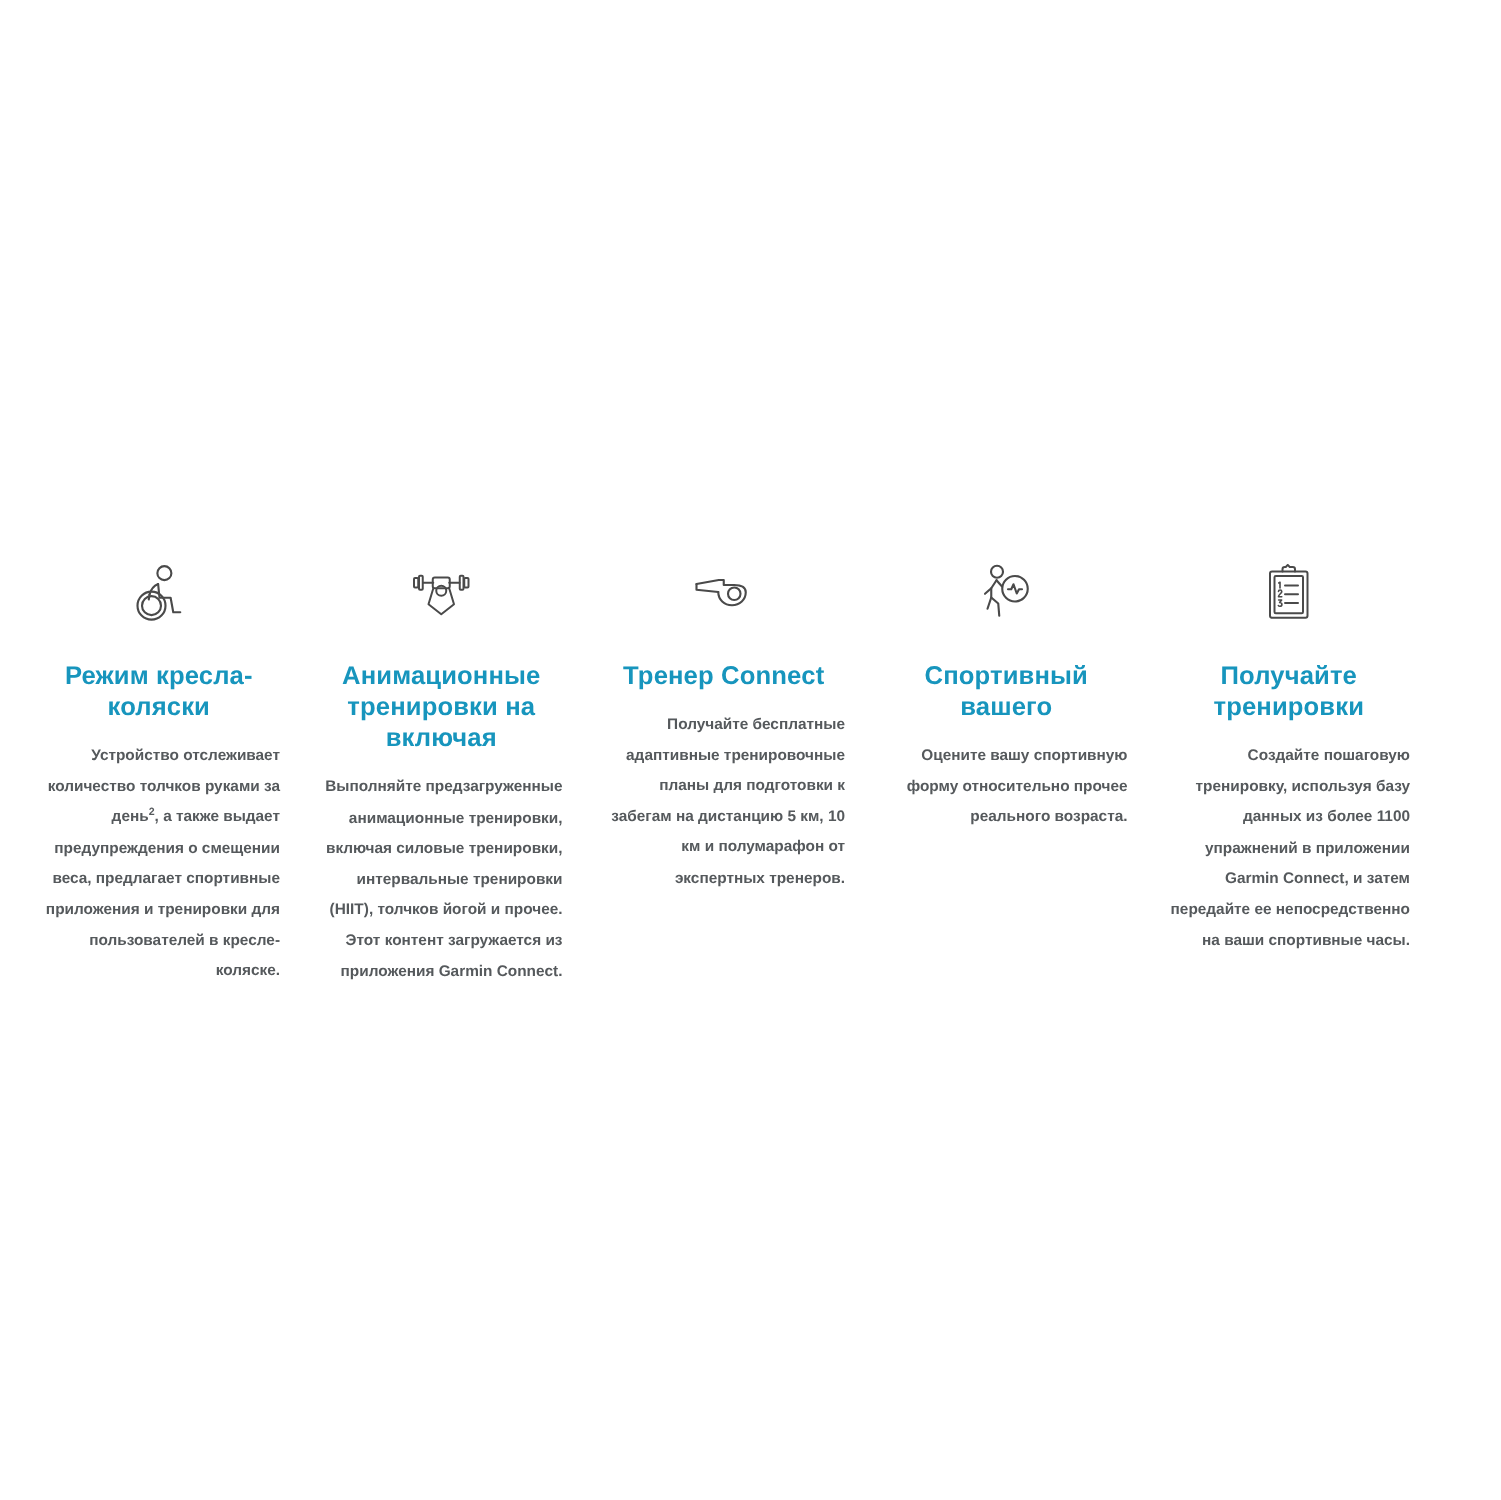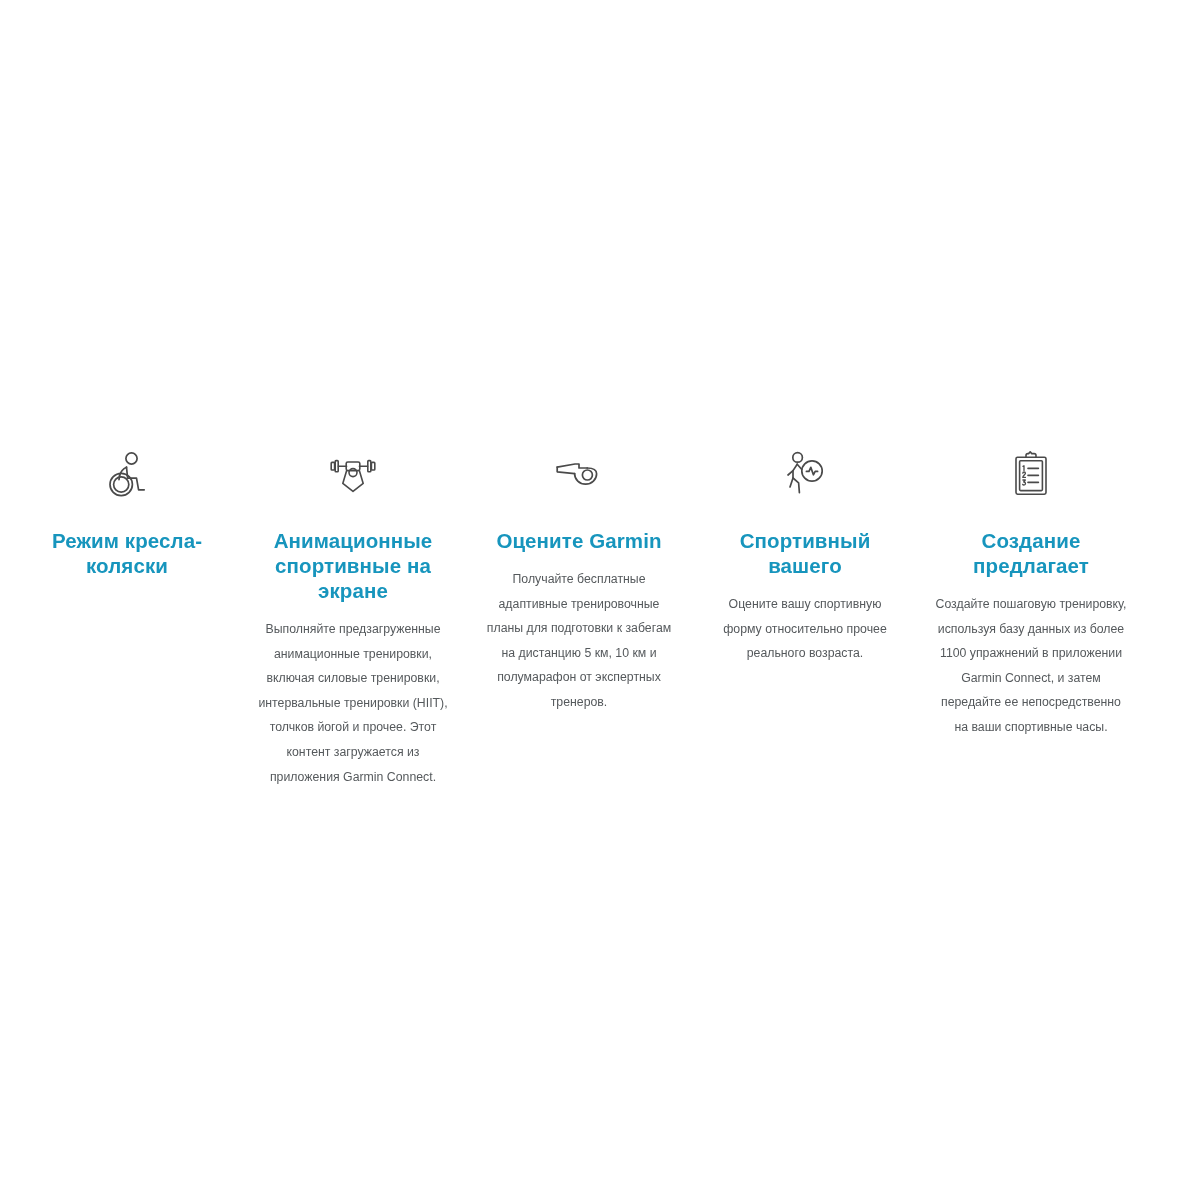--- a/index.html
+++ b/index.html
@@ -72,26 +72,26 @@
   
   .title-wrap {
     margin-top: 28px;
     width: 100%;
   }
 
   .feature-body {
     margin: 0;
     padding: 0;
     width: 100%;
-    text-align: center;
+    text-align: right;
     font-size: 12.3px;
     line-height: 24.6px;
     color: #55595c;
     margin-top: 14px;
-    font-weight: 400;
+    font-weight: 700;
   }
   .feature-body sup {
     font-size: 8.5px;
     vertical-align: super;
     line-height: 0;
   }
 
   
   .col-one-line .feature-body { margin-top: 14px; }
   .col-two-line .feature-body { margin-top: 14px; }
@@ -111,53 +111,54 @@
           <path d="M19.5 16.2 C16.2 17.6 13.6 20.8 12.6 24.6"></path>
           <path d="M19.5 16.2 L20.6 27.2 L29.5 27.2 L31.6 38.8 L37.2 38.8"></path>
           <path d="M12.6 24.6 L12.0 28.6"></path>
           <circle cx="14.2" cy="33.5" r="11.2"></circle>
           <circle cx="14.2" cy="33.5" r="7.6"></circle>
         </svg>
       </div>
       <div class="title-wrap">
         <h3 class="feature-title">Режим кресла-коляски</h3>
       </div>
+      <p class="feature-body"><span>Устройство отслеживает количество толчков руками за день</span><sup>2</sup><span>, а также выдает предупреждения о смещении веса, предлагает спортивные приложения и тренировки для пользователей в кресле-коляске.</span></p>
     </div>
 
     <div class="feature-col col-three-line">
       <div class="feature-icon">
         <svg width="46" height="40" viewBox="0 0 46 40" fill="none" stroke="#4a4a4a" stroke-width="1.6" stroke-linecap="round" stroke-linejoin="round">
           <rect x="1.2" y="8.4" width="3.4" height="7.6" rx="0.8"></rect>
           <rect x="5.2" y="6.6" width="3.0" height="11.2" rx="0.8"></rect>
           <line x1="8.4" y1="12.2" x2="16.6" y2="12.2"></line>
           <rect x="41.4" y="8.4" width="3.4" height="7.6" rx="0.8"></rect>
           <rect x="37.8" y="6.6" width="3.0" height="11.2" rx="0.8"></rect>
           <line x1="37.6" y1="12.2" x2="29.4" y2="12.2"></line>
           <rect x="16.2" y="8.0" width="13.6" height="8.6" rx="1.6"></rect>
           <path d="M16.6 16.8 L12.8 29.4 L23.0 37.4 L33.2 29.4 L29.4 16.8"></path>
           <circle cx="23.0" cy="18.6" r="4.0"></circle>
         </svg>
       </div>
       <div class="title-wrap">
-        <h3 class="feature-title">Анимационные спортивные на экране</h3>
+        <h3 class="feature-title">Анимационные тренировки на включая</h3>
       </div>
       <p class="feature-body">Выполняйте предзагруженные анимационные тренировки, включая силовые тренировки, интервальные тренировки (HIIT), толчков йогой и прочее. Этот контент загружается из приложения Garmin Connect.</p>
     </div>
 
     <div class="feature-col col-one-line">
       <div class="feature-icon">
         <svg width="48" height="30" viewBox="0 0 48 30" fill="none" stroke="#4a4a4a" stroke-width="1.7" stroke-linecap="round" stroke-linejoin="round">
           <path d="M2.2 8.2 L20.0 5.0 L24.0 5.0 L24.0 9.0 L32.2 9.0"></path>
           <path d="M2.2 8.2 L2.2 12.8 L19.6 14.6"></path>
           <path d="M19.6 14.6 C19.6 20.6 24.4 25.2 30.6 25.2 C36.8 25.2 41.6 20.6 41.6 14.8 C41.6 11.4 39.8 9.0 32.2 9.0"></path>
           <circle cx="32.4" cy="16.0" r="5.0"></circle>
         </svg>
       </div>
       <div class="title-wrap">
-        <h3 class="feature-title">Оцените Garmin</h3>
+        <h3 class="feature-title">Тренер Connect</h3>
       </div>
       <p class="feature-body">Получайте бесплатные адаптивные тренировочные планы для подготовки к забегам на дистанцию 5 км, 10 км и полумарафон от экспертных тренеров.</p>
     </div>
 
     <div class="feature-col col-two-line">
       <div class="feature-icon">
         <svg width="44" height="46" viewBox="0 0 44 46" fill="none" stroke="#4a4a4a" stroke-width="1.7" stroke-linecap="round" stroke-linejoin="round">
           <circle cx="14.6" cy="6.4" r="4.8"></circle>
           <path d="M14.2 13.2 L10.0 19.6 L10.0 27.0 L7.0 36.0"></path>
           <path d="M14.2 13.2 L18.6 18.2"></path>
@@ -181,19 +182,19 @@
           <path d="M14.0 6.2 L14.0 4.4 C14.0 3.4 14.8 2.6 15.8 2.6 L16.6 2.6 L18.2 0.9 L19.8 2.6 L22.2 2.6 C23.2 2.6 24.0 3.4 24.0 4.4 L24.0 6.2"></path>
           <line x1="16.0" y1="17.4" x2="26.4" y2="17.4"></line>
           <line x1="16.0" y1="24.4" x2="26.4" y2="24.4"></line>
           <line x1="16.0" y1="31.4" x2="26.4" y2="31.4"></line>
           <path d="M11.0 15.4 L12.0 14.8 L12.0 19.4" stroke-width="1.3"></path>
           <path d="M10.8 22.2 C10.8 21.4 11.5 21.0 12.1 21.0 C12.9 21.0 13.4 21.6 13.4 22.3 C13.4 23.6 10.8 24.6 10.8 26.4 L13.4 26.4" stroke-width="1.3"></path>
           <path d="M10.9 29.0 L13.3 29.0 L11.7 31.0 C12.8 31.0 13.5 31.6 13.5 32.5 C13.5 33.4 12.8 34.0 11.9 34.0 C11.3 34.0 10.9 33.8 10.7 33.4" stroke-width="1.3"></path>
         </svg>
       </div>
       <div class="title-wrap">
-        <h3 class="feature-title">Создание предлагает</h3>
+        <h3 class="feature-title">Получайте тренировки</h3>
       </div>
       <p class="feature-body">Создайте пошаговую тренировку, используя базу данных из более 1100 упражнений в приложении Garmin Connect, и затем передайте ее непосредственно на ваши спортивные часы.</p>
     </div>
 
   </div>
 </div>
 
 </body></html>

